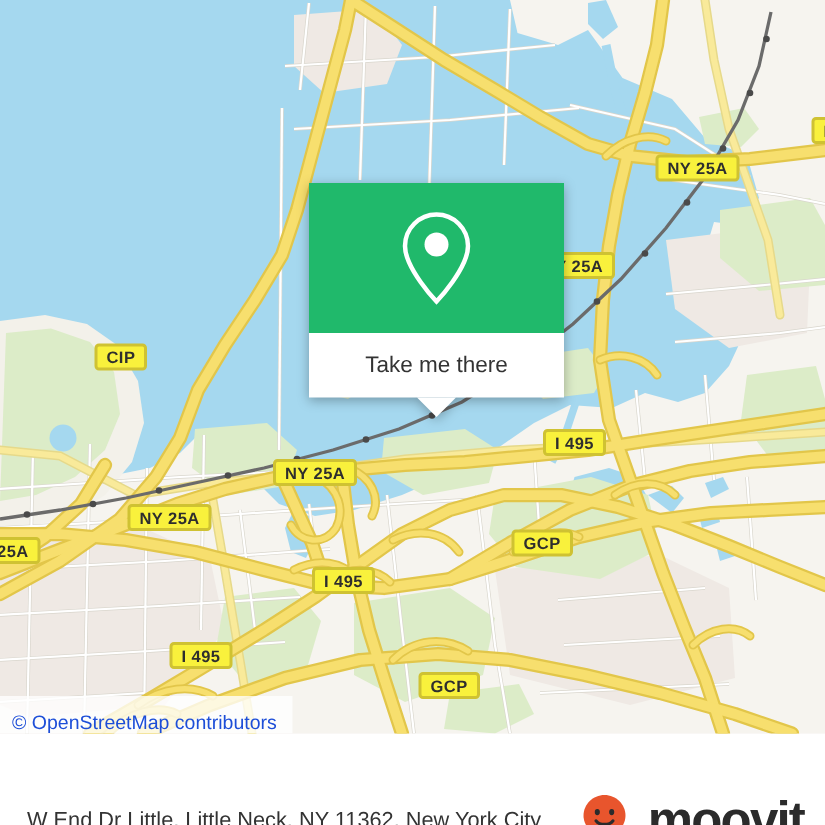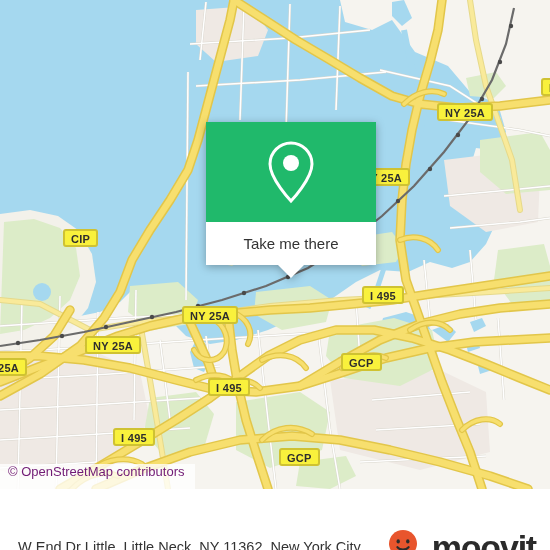--- a/index.html
+++ b/index.html
@@ -83,23 +83,23 @@
   }
 
   
   #attribution {
     position: absolute;
     left: 0;
     top: 464px;
     height: 25px;
     padding: 0 10px 0 8px;
     display: flex;
-    align-items: flex-start;
+    align-items: flex-end;
     background: rgba(255,255,255,.78);
-    color: #701a75;
+    color: #1d4ed8;
     font-size: 13px;
     font-family: "Liberation Sans", sans-serif;
     white-space: nowrap;
   }
 
   
   #footer {
     position: absolute;
     left: 0;
     top: 516px;

